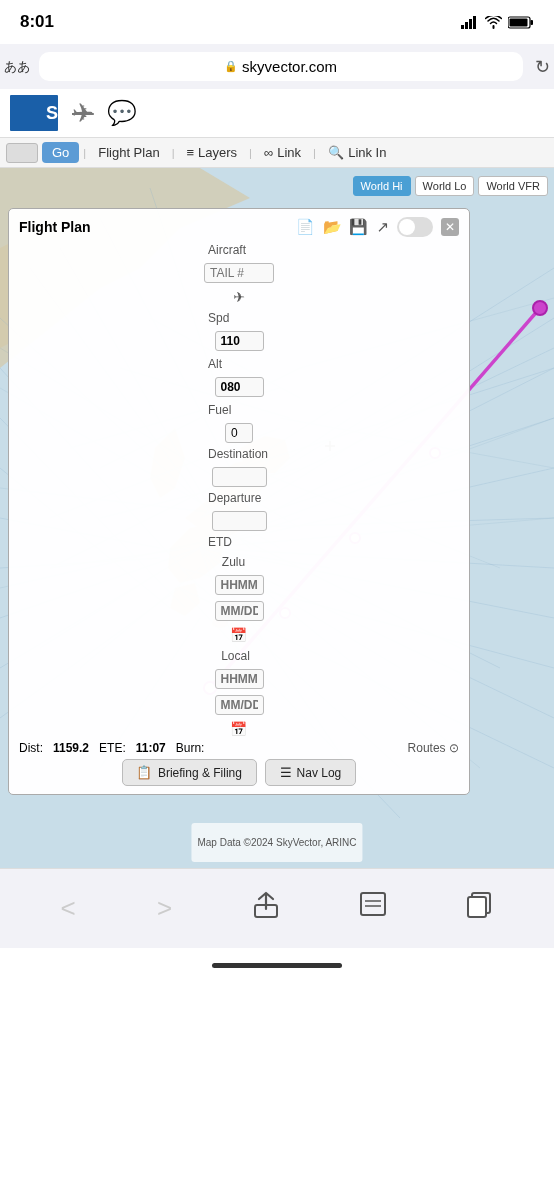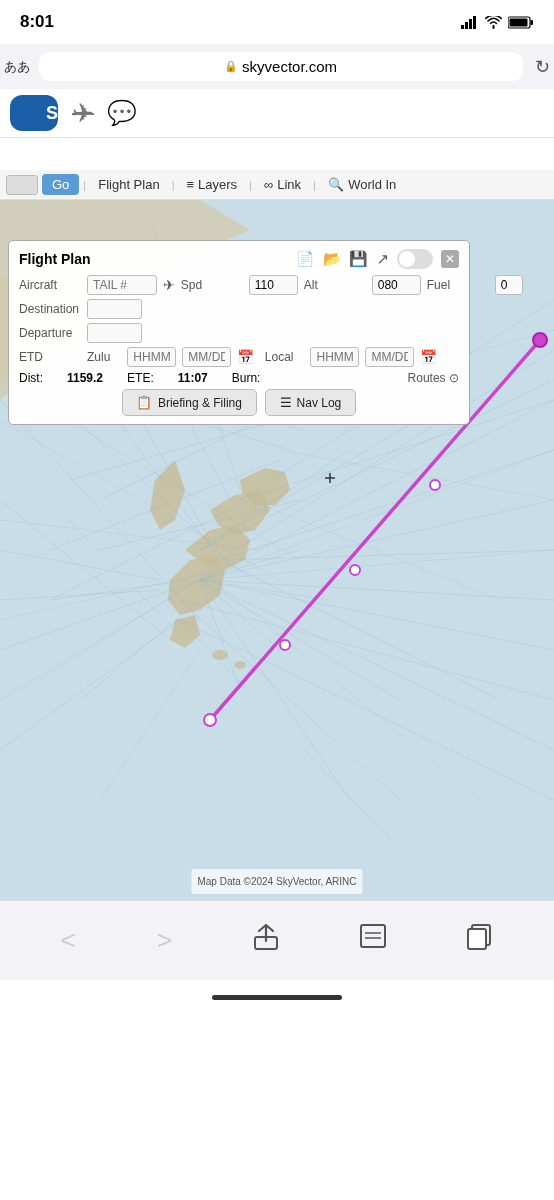--- a/index.html
+++ b/index.html
@@ -50,34 +50,33 @@
       gap: 14px;
       border-bottom: 1px solid #ddd;
     }
     .sv-logo {
       background: #1a5fa8;
       color: #fff;
       font-weight: 700;
       font-size: 18px;
       width: 36px; height: 36px;
       display: flex; align-items: center; justify-content: center;
-      border-radius: 12px;
+      border-radius: 1px;
       padding-left: 48px;
     }
 
     
     .top-bar {
       background: #f5f5f5;
       display: flex;
       align-items: center;
       padding: 4px 6px;
       gap: 4px;
       border-bottom: 1px solid #ddd;
       font-size: 13px;
-      margin-top: 32px;
     }
     .go-btn {
       background: #5b9bd5;
       color: #fff;
       border: none;
       border-radius: 4px;
       padding: 3px 10px;
       font-size: 13px;
       cursor: pointer;
     }
@@ -163,38 +162,39 @@
       display: flex; align-items: center; justify-content: center;
       color: #fff;
       font-size: 12px;
       cursor: pointer;
     }
     .fp-row {
       display: flex;
       align-items: center;
       gap: 6px;
       margin-bottom: 4px;
+      flex-direction: column;
     }
     .fp-label { color: #555; min-width: 62px; }
     .fp-input {
       border: 1px solid #bbb;
       border-radius: 3px;
       padding: 2px 5px;
       font-size: 12px;
       background: #f9f9f9;
     }
     .fp-input.wide { width: 70px; }
-    .fp-input.narrow { width: 49px; }
+    .fp-input.narrow { width: 49px; font-weight: bold; }
     .fp-input.tiny { width: 28px; }
     .fp-input.medium { width: 55px; }
     .plane-icon { font-size: 14px; color: #555; }
     .fp-dist-row {
       display: flex;
       align-items: flex-end;
-      gap: 24px;
+      gap: 10px;
       margin-bottom: 4px;
       font-size: 12px;
     }
     .fp-dist-val { font-weight: 600; }
     .fp-ete-val { font-weight: 600; }
     .fp-routes { margin-left: auto; color: #555; cursor: pointer; }
     .fp-waypoints {
       border: 1px solid #bbb;
       border-radius: 3px;
       background: #fff;
@@ -226,21 +226,21 @@
 
     
     .map-credit {
       position: absolute;
       bottom: 6px;
       left: 50%;
       transform: translateX(-50%);
       font-size: 10px;
       color: #555;
       background: rgba(255,255,255,0.7);
-      padding: 7px 6px;
+      padding: 14px 6px;
       border-radius: 3px;
     }
 
     
     .bottom-bar {
       background: #f2f2f7;
       height: 80px;
       display: flex;
       align-items: center;
       justify-content: space-around;
@@ -323,21 +323,21 @@
     <span>Layers</span>
   </span>
   <span class="top-bar-sep">|</span>
   <span class="top-bar-item">
     <span>∞</span>
     <span>Link</span>
   </span>
   <span class="top-bar-sep">|</span>
   <span class="top-bar-item">
     <span>🔍</span>
-    <span>World In</span>
+    <span>Link In</span>
   </span>
 </div>
 
 <div class="map-container">
 
   <svg class="map-svg" viewBox="0 0 554 700" xmlns="http://www.w3.org/2000/svg">
 
     <rect width="554" height="700" fill="#c8dde8"></rect>
 
     <path d="M0,0 L200,0 L250,30 L180,60 L140,100 L100,120 L60,150 L0,180 Z" fill="#d4c9a8" opacity="0.7"></path>
@@ -430,20 +430,25 @@
       <circle cx="435" cy="285" r="5" fill="white" stroke="#cc44cc" stroke-width="2"></circle>
       <circle cx="540" cy="140" r="7" fill="#cc44cc" stroke="#aa22aa" stroke-width="2"></circle>
     </g>
 
     <g>
       <line x1="325" y1="278" x2="335" y2="278" stroke="#333" stroke-width="1.5"></line>
       <line x1="330" y1="273" x2="330" y2="283" stroke="#333" stroke-width="1.5"></line>
     </g>
   </svg>
 
+  <div class="world-buttons">
+    <button class="world-btn active">World Hi</button>
+    <button class="world-btn">World Lo</button>
+    <button class="world-btn">World VFR</button>
+  </div>
 
   <div class="flight-plan-panel">
     <div class="fp-header">
       <span class="fp-title">Flight Plan</span>
       <div class="fp-icons">
         <span class="fp-icon">📄</span>
         <span class="fp-icon">📂</span>
         <span class="fp-icon">💾</span>
         <span class="fp-icon">↗</span>
         <div class="fp-toggle">

